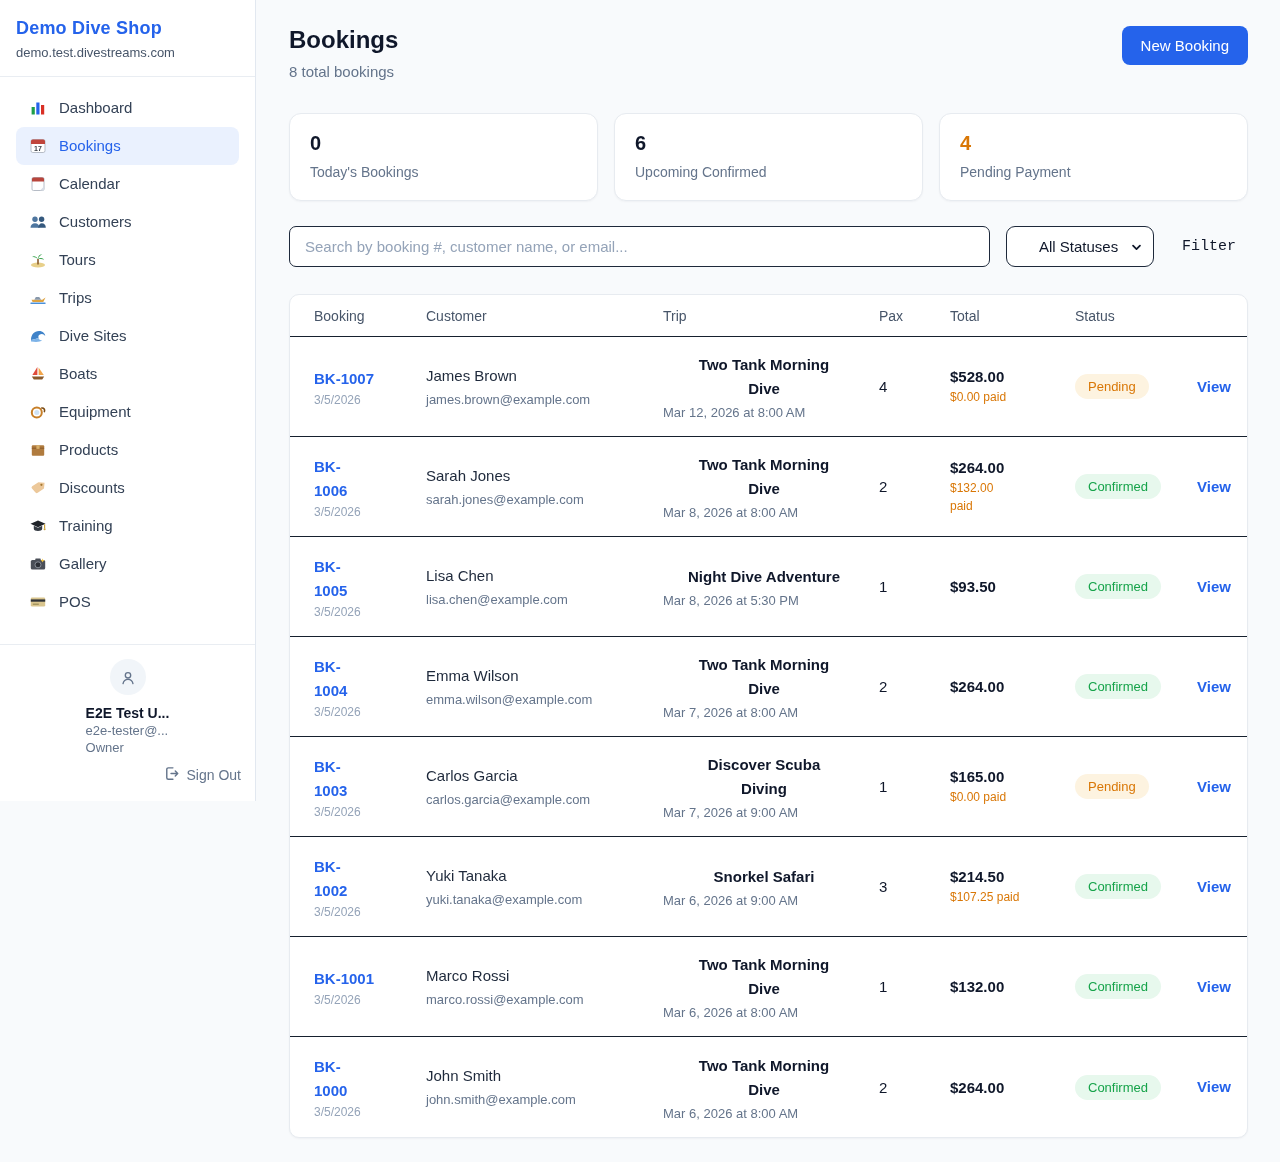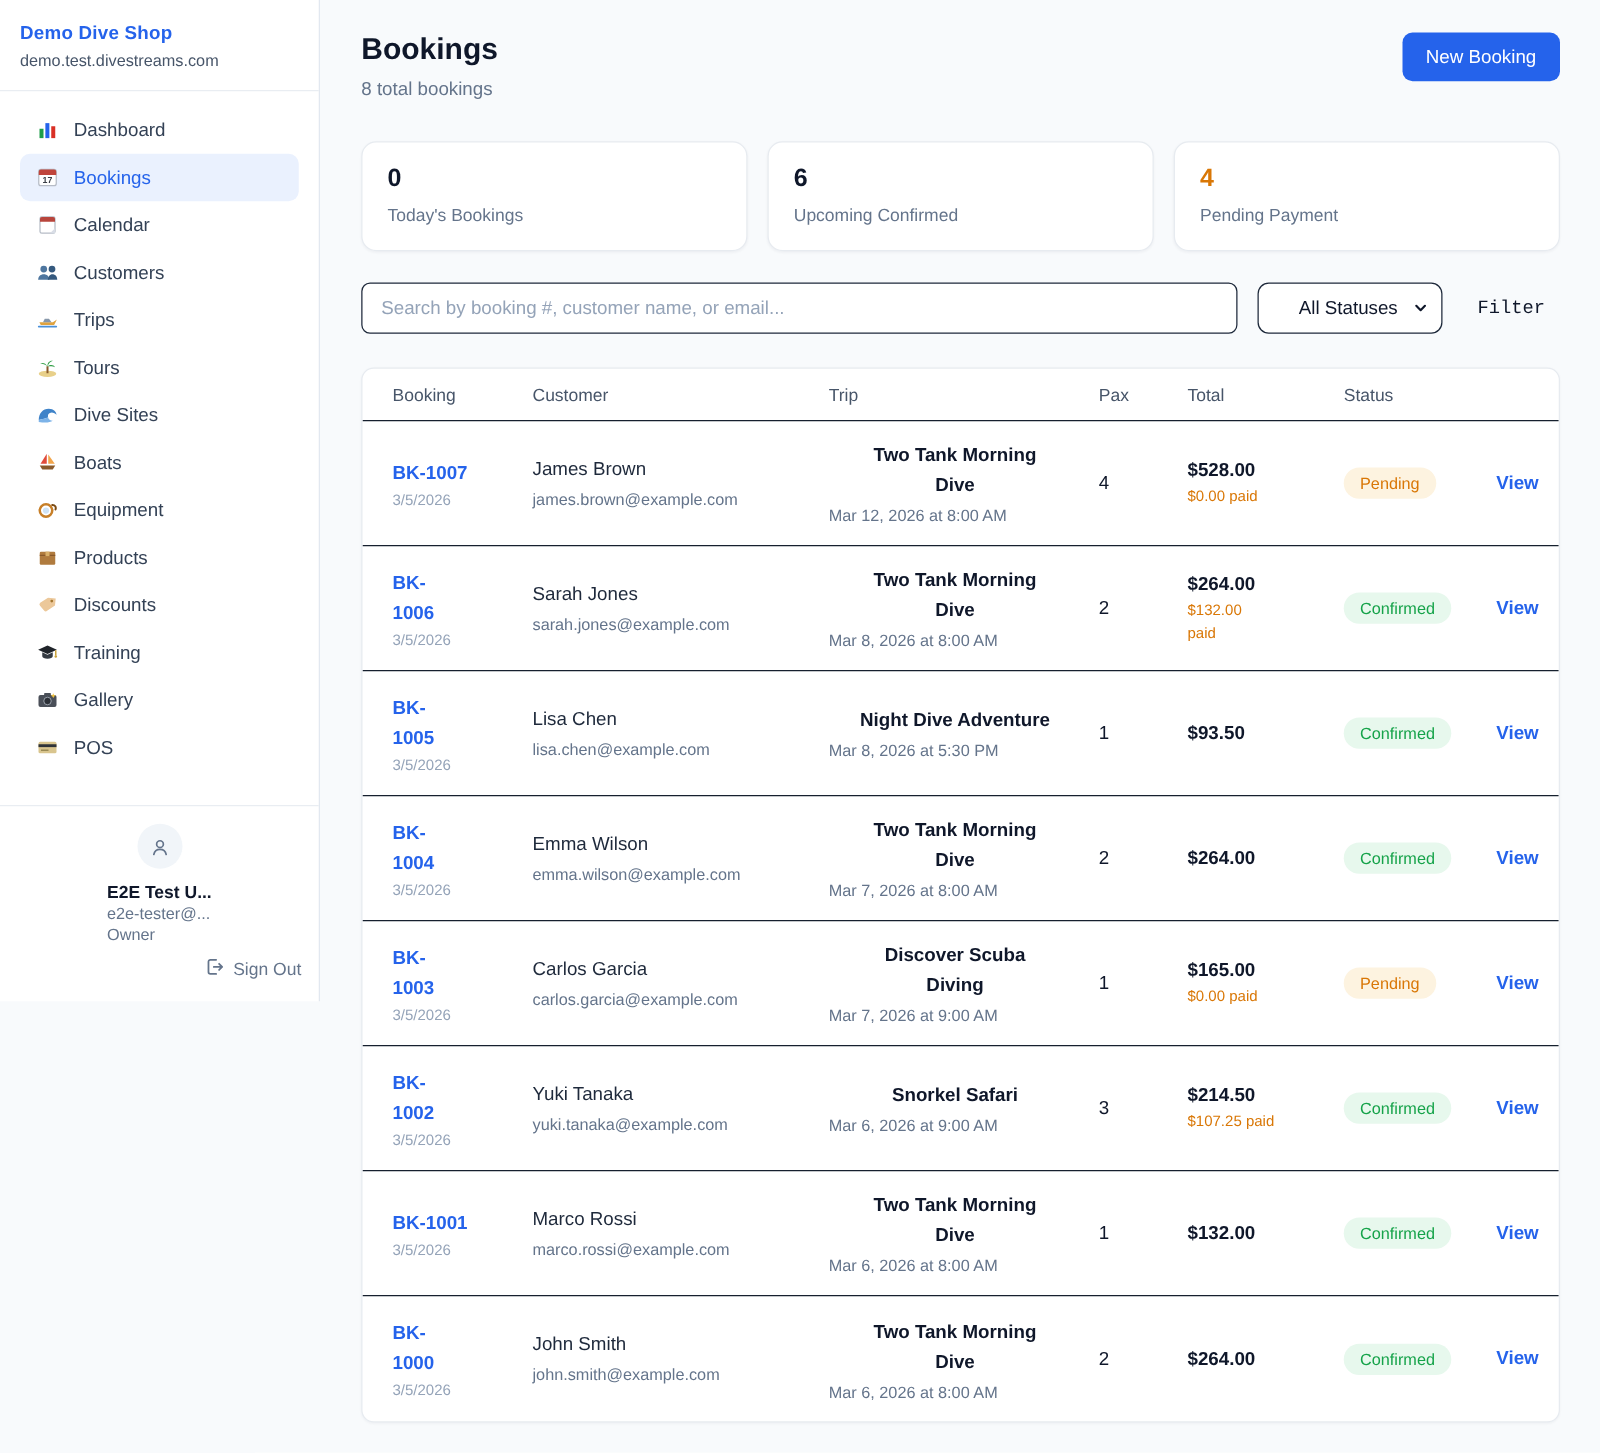--- a/index.html
+++ b/index.html
@@ -5,24 +5,24 @@
   * { margin:0; padding:0; box-sizing:border-box; }
   html,body { width:1280px; }
   body { font-family:"Liberation Sans", sans-serif; background:#f8fafc; color:#0f172a; }
   .app { display:flex; width:1280px; height:1162px; background:#f8fafc; }
 
   
   .side-col { flex:0 0 256px; width:256px; }
   .sidebar { background:#fff; border-right:1px solid #e2e8f0; height:801px;
              display:flex; flex-direction:column; }
   .side-header { padding:18px 16px 16px; border-bottom:1px solid #e9edf2; }
-  .shop-title { color:#2563eb; font-size:15px; font-weight:bold; letter-spacing:.2px; }
+  .shop-title { color:#2563eb; font-size:18px; font-weight:bold; letter-spacing:.2px; }
   .shop-domain { color:#475569; font-size:13px; margin-top:6px; }
   nav { flex:1; padding:12px 16px; }
-  .nav-item { display:flex; align-items:center; gap:12px; padding:10px 13px;
+  .nav-item { display:flex; gap:12px; padding:10px 13px;
               border-radius:8px; font-size:15px; color:#334155; cursor:pointer; }
   .nav-item.active { background:#eaf1fe; color:#2563eb; font-weight:500; }
   .nav-icon { width:18px; height:18px; flex:0 0 18px; display:inline-flex; }
   .nav-icon svg { width:18px; height:18px; }
   .side-footer { border-top:1px solid #e9edf2; padding:14px 14px 16px; display:flex; align-items:center; gap:10px;flex-direction:column; }
   .avatar { width:36px; height:36px; border-radius:50%; background:#f1f5f9;
             display:flex; align-items:center; justify-content:center; flex:0 0 36px; }
   .avatar svg { width:20px; height:20px; }
   .user-block { min-width:0; }
   .user-name { font-size:14px; font-weight:bold; color:#0f172a; white-space:nowrap; }
@@ -134,36 +134,36 @@
                 <path d="M1.5 14.8c0-2.8 2-4.5 4.5-4.5s4.5 1.7 4.5 4.5z" fill="#4e769f"></path>
                 <circle cx="12.6" cy="6.2" r="2.7" fill="#35597e"></circle>
                 <path d="M9.2 14.8c.3-2.6 1.7-4.5 3.7-4.5 2.2 0 3.9 1.7 3.9 4.5z" fill="#35597e"></path>
               </svg>
             </span>
     <span class="nav-label">Customers</span>
   </div>
           <div class="nav-item">
     <span class="nav-icon">
               <svg viewBox="0 0 18 18">
+                <ellipse cx="9" cy="14" rx="7" ry="2.5" fill="#e8d08a"></ellipse>
+                <path d="M9 13.5V8" stroke="#8a5a2b" stroke-width="1.6"></path>
+                <path d="M9 8C7.2 5.2 4.6 4.6 3 6.2c2-.6 4 .4 6 1.8zM9 8c-.2-3 1.8-4.9 4.4-4.4-2 .4-3.4 2-4.4 4.4zM9 8c2.6-1.8 5-1.2 6 .8-2-1-4-.6-6-.8z" fill="#2f9e44"></path>
+              </svg>
+            </span>
+    <span class="nav-label">Tours</span>
+  </div>
+          <div class="nav-item">
+    <span class="nav-icon">
+              <svg viewBox="0 0 18 18">
                 <path d="M2.5 10.8h10.8l3.2-2.2-2.2 4.4H3.6z" fill="#e0a33e"></path>
                 <path d="M5.4 10.8l1.4-2.9h3.4l2 2.9z" fill="#8898aa"></path>
                 <path d="M2 14.2h14" stroke="#4a90d9" stroke-width="1.4" stroke-linecap="round"></path>
               </svg>
             </span>
     <span class="nav-label">Trips</span>
-  </div>
-          <div class="nav-item">
-    <span class="nav-icon">
-              <svg viewBox="0 0 18 18">
-                <ellipse cx="9" cy="14" rx="7" ry="2.5" fill="#e8d08a"></ellipse>
-                <path d="M9 13.5V8" stroke="#8a5a2b" stroke-width="1.6"></path>
-                <path d="M9 8C7.2 5.2 4.6 4.6 3 6.2c2-.6 4 .4 6 1.8zM9 8c-.2-3 1.8-4.9 4.4-4.4-2 .4-3.4 2-4.4 4.4zM9 8c2.6-1.8 5-1.2 6 .8-2-1-4-.6-6-.8z" fill="#2f9e44"></path>
-              </svg>
-            </span>
-    <span class="nav-label">Tours</span>
   </div>
           <div class="nav-item">
     <span class="nav-icon">
               <svg viewBox="0 0 18 18">
                 <path d="M2 13c0-5.2 3.2-9 8-9 4 0 6.2 2.8 6.2 5 0 0-1.2-2-3.7-2-2.5.1-3.6 2-3 4-2 .6-4 1.2-7.5 2z" fill="#3f83c9"></path>
                 <path d="M2 13c3.5-.8 5.5-1.4 7.5-2 .3 1.5 1.7 2.5 3.7 2.5-2.2 1.3-5.2 2-11.2 1z" fill="#7db3e8"></path>
               </svg>
             </span>
     <span class="nav-label">Dive Sites</span>
   </div>

